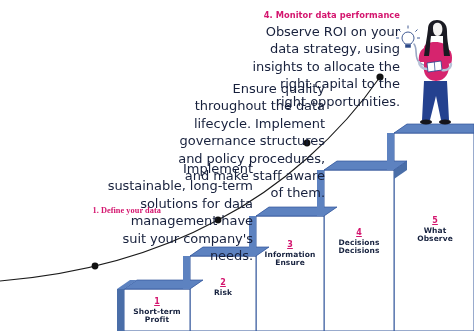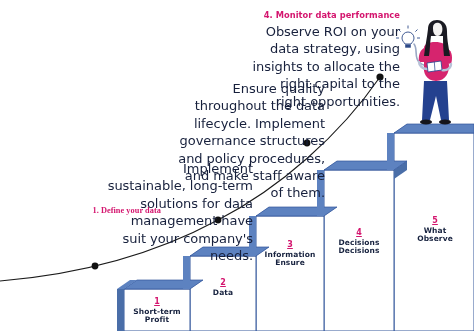--- a/index.html
+++ b/index.html
@@ -145,21 +145,21 @@
   </svg>
 
   <div class="step-label" style="left:124px;top:297px;width:66px;">
     <span class="step-num">1</span>
     <span>Short-term</span><br>
     <span>Profit</span>
   </div>
 
   <div class="step-label" style="left:190px;top:278px;width:66px;">
     <span class="step-num">2</span>
-    <span>Data</span>
+    <span>Risk</span>
   </div>
 
   <div class="step-label" style="left:256px;top:240px;width:68px;">
     <span class="step-num">3</span>
     <span>Information</span><br>
     <span>Ensure</span>
   </div>
 
   <div class="step-label" style="left:324px;top:228px;width:70px;">
     <span class="step-num">4</span>

